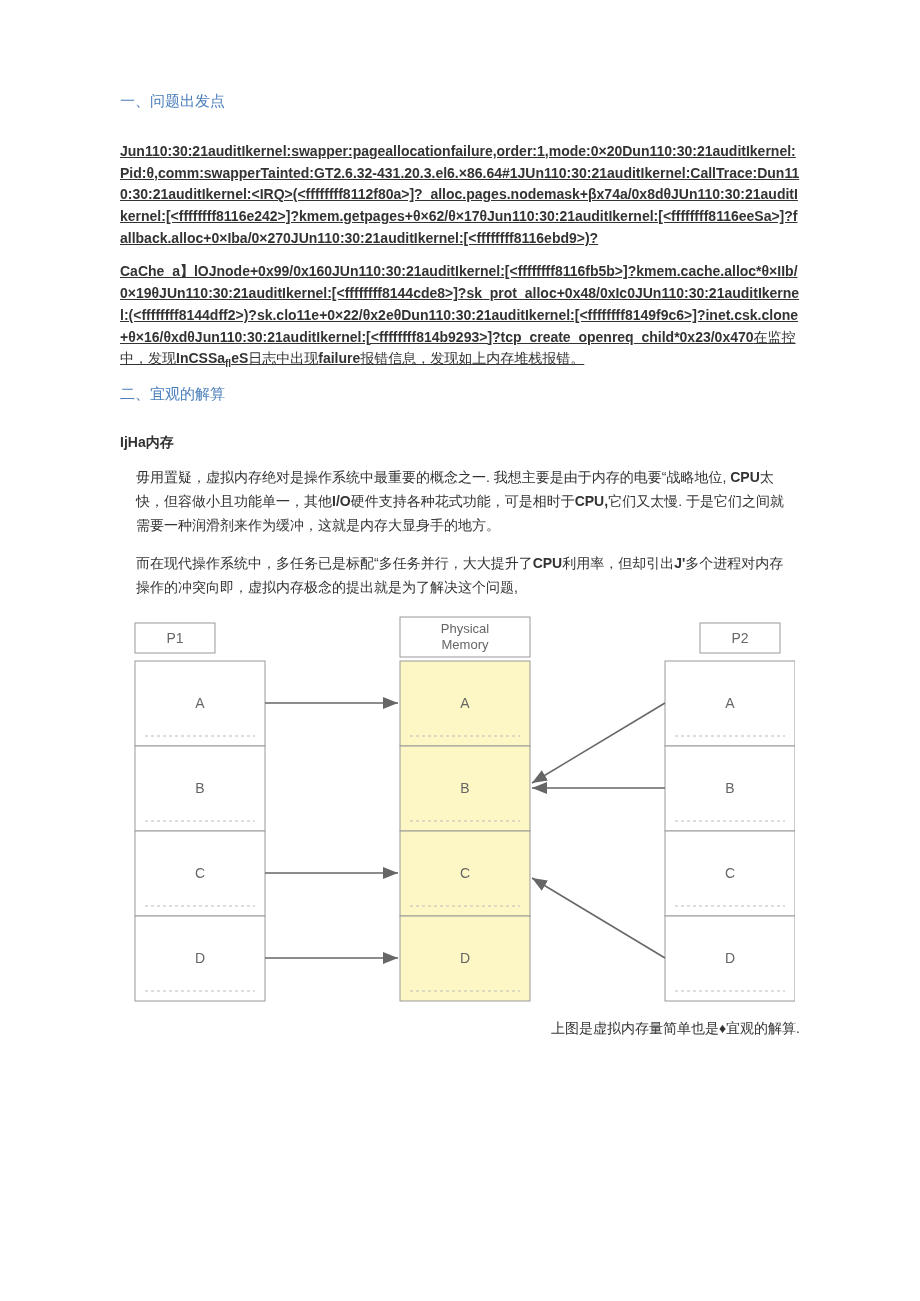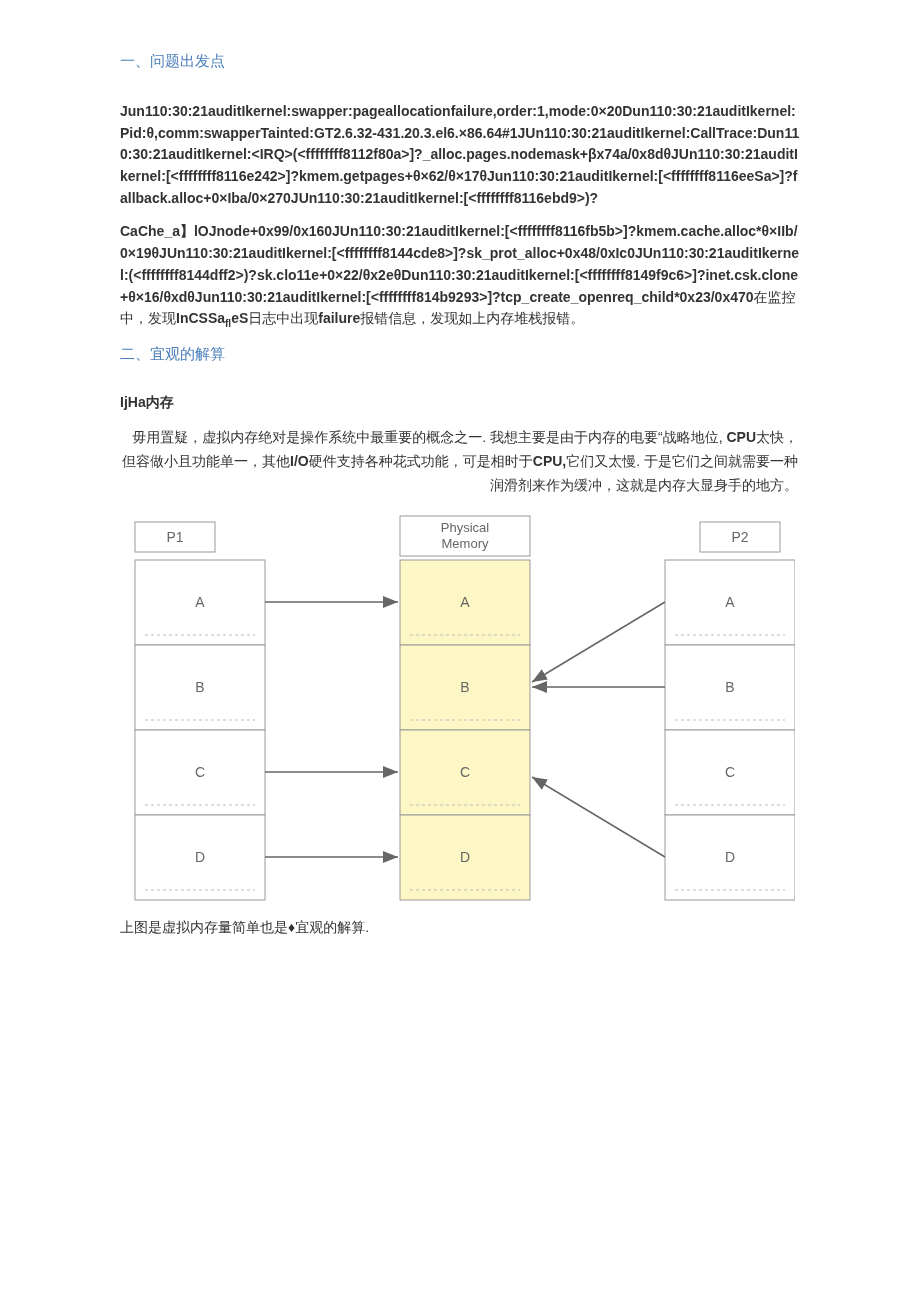--- a/index.html
+++ b/index.html
@@ -5,56 +5,57 @@
   body {
     margin: 0;
     padding: 0;
     background: #ffffff;
     font-family: "SimSun", "Microsoft YaHei", Arial, sans-serif;
     font-size: 14px;
     color: #333;
     width: 920px;
   }
   .page {
-    padding: 52px 120px 60px 120px;
+    padding: 92px 120px 60px 120px;
     box-sizing: border-box;
   }
   .sec-heading {
     color: #4a7ebb;
     font-size: 15px;
     margin-bottom: 30px;
     font-weight: normal;
   }
   .code-block {
     font-family: Arial, sans-serif;
     font-size: 14px;
     font-weight: bold;
     line-height: 1.55;
     word-break: break-all;
     margin-bottom: 12px;
+    text-decoration: underline;
   }
   .para {
     line-height: 1.7;
-    margin: 14px 2px;
-    text-align: right;
+    margin: 14px 16px;
   }
   .para .bold {
     font-weight: bold;
   }
   .sub-bold {
     font-weight: bold;
     margin-top: 30px;
     margin-bottom: 10px;
   }
   .diagram {
     margin-top: 12px;
   }
   .caption {
     margin-top: 4px;
     line-height: 1.6;
+    text-align: right;
   }
   svg { display: block; }
 </style>
 </head>
 <body>
 
 <div class="page">
 
   <div class="sec-heading">一、问题出发点</div>
 
@@ -65,20 +66,23 @@
   </div>
 
   <div class="sec-heading" style="margin-top:14px;margin-bottom:24px">二、宜观的解算</div>
 
   <div class="sub-bold">IjHa内存</div>
 
   <div class="para">
     <span>毋用置疑，虚拟内存绝对是操作系统中最重要的概念之一. 我想主要是由于内存的电要“战略地位, </span><span class="bold">CPU</span><span>太快，但容做小且功能单一，其他</span><span class="bold">I/O</span><span>硬件支持各种花式功能，可是相时于</span><span class="bold">CPU,</span><span>它们又太慢. 于是它们之间就需要一种润滑剂来作为缓冲，这就是内存大显身手的地方。</span>
   </div>
 
+  <div class="para">
+    <span>而在现代操作系统中，多任务已是标配“多任务并行，大大提升了</span><span class="bold">CPU</span><span>利用率，但却引出</span><span class="bold">J'</span><span>多个进程对内存操作的冲突向即，虚拟内存极念的提出就是为了解决这个问题,</span>
+  </div>
 
   <div class="diagram">
     <svg width="675" height="400" viewBox="0 0 675 400">
 
       <defs>
         <marker id="arrow" markerWidth="12" markerHeight="12" refX="10" refY="4" orient="auto">
           <path d="M0,0 L10,4 L0,8 Z" fill="#666"></path>
         </marker>
       </defs>
 

